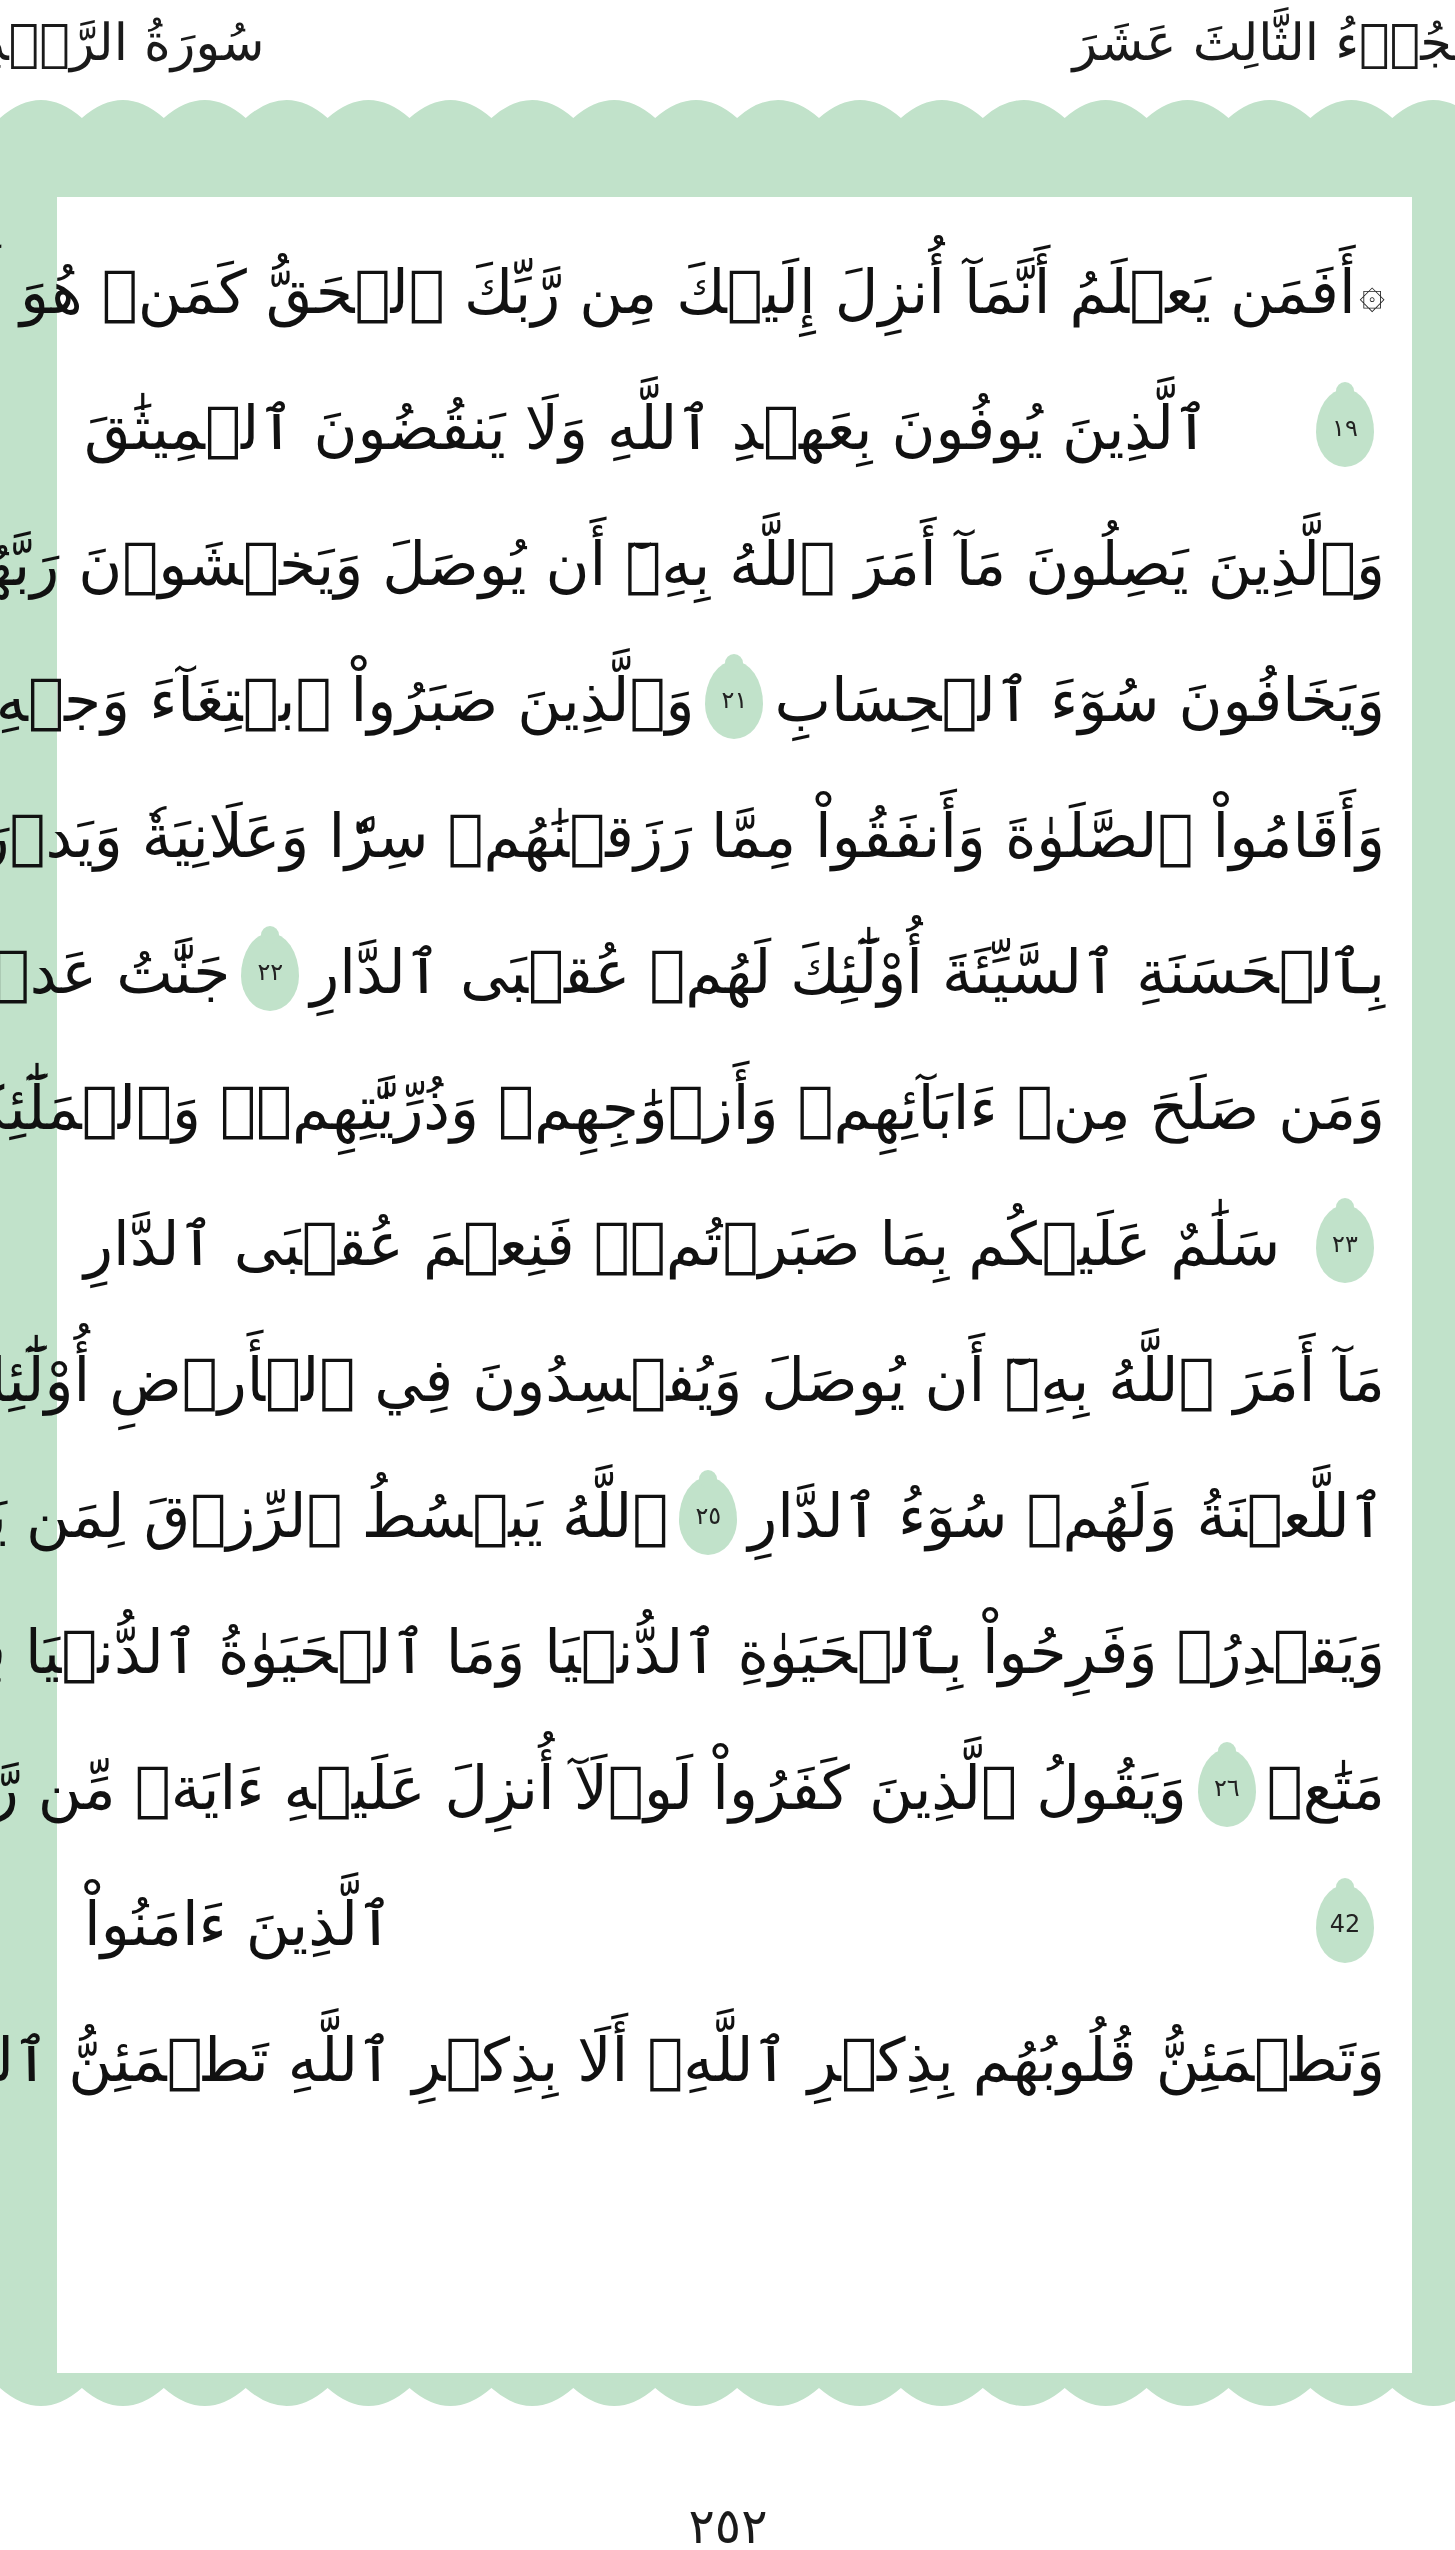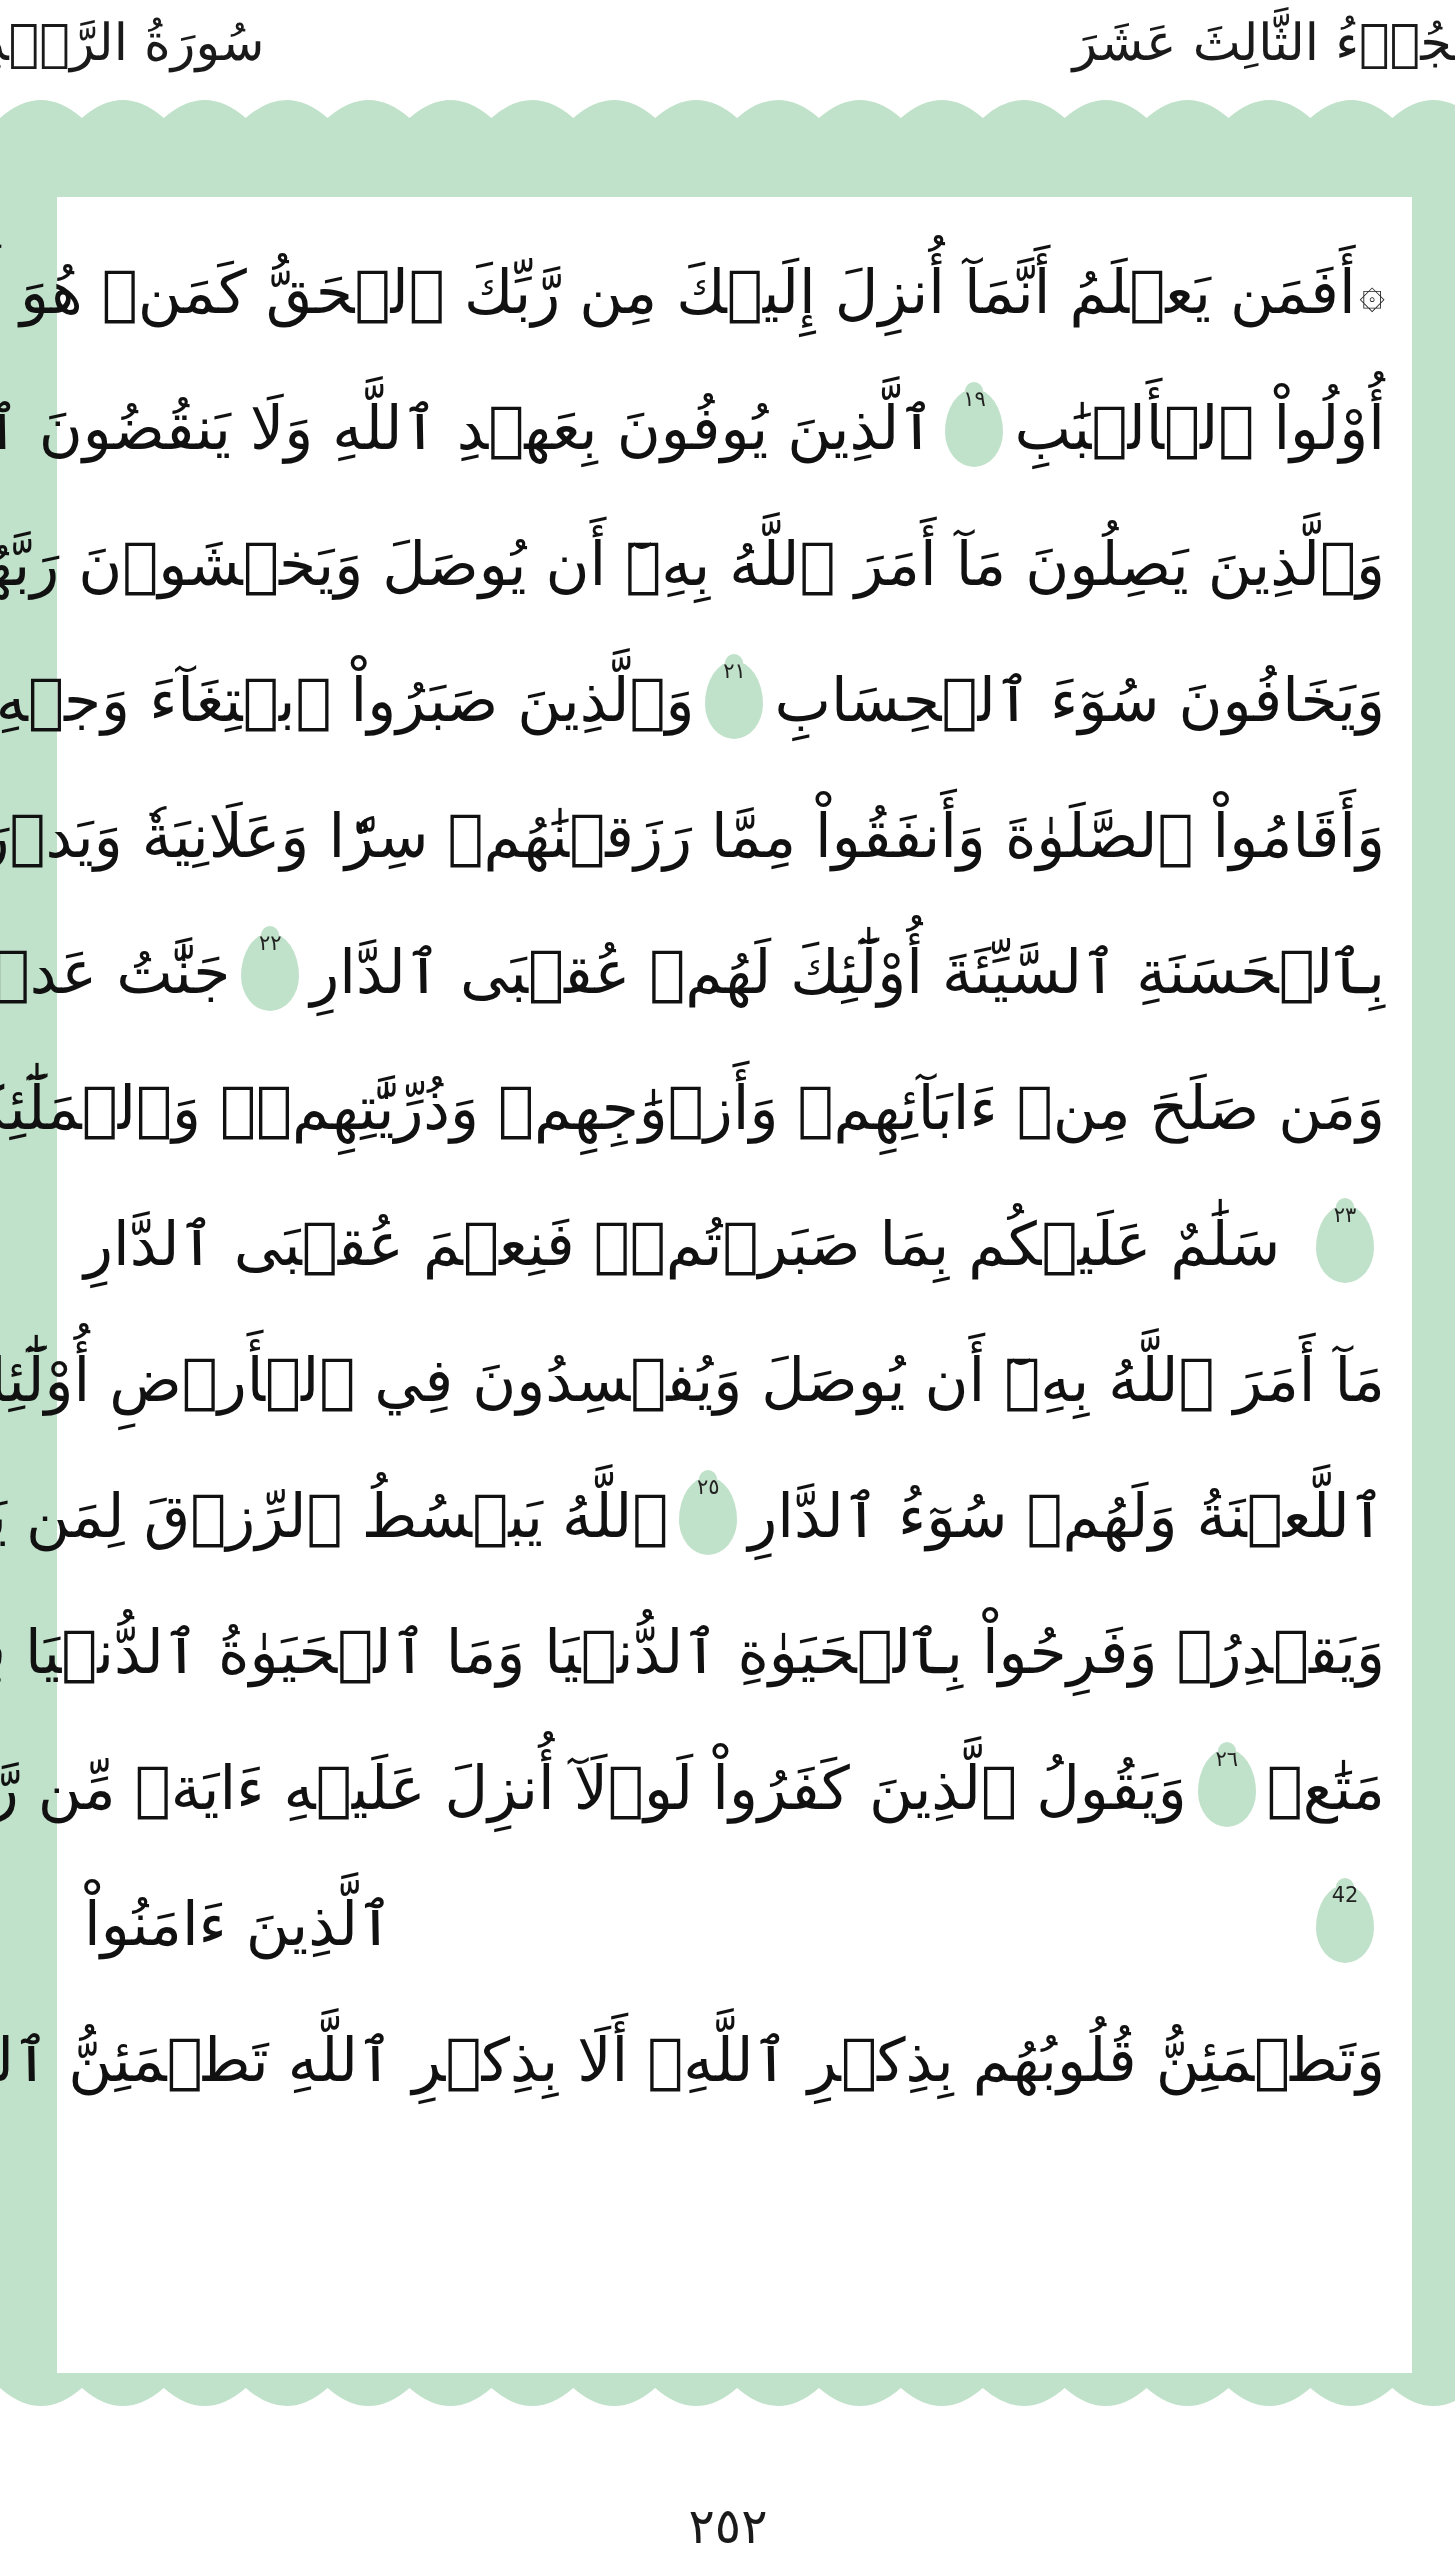--- a/index.html
+++ b/index.html
@@ -20,23 +20,23 @@
       position: absolute; left: 57px; top: 106px; width: 1355px; height: 2176px; background: #ffffff;
     }
     .lines { position: absolute; left: 27px; right: 27px; top: 27px; bottom: 27px; }
     .line {
       height: 136px; display: flex; align-items: center; justify-content: space-between;
       direction: rtl; font-family: "DejaVu Sans", sans-serif; font-size: 60px; line-height: 1; white-space: nowrap;
       text-align: justify; text-align-last: justify;
     }
     .line span.seg { flex: 0 1 auto; }
     .ayah {
-      display: inline-flex; align-items: flex-start; justify-content: center;
+      display: inline-flex; align-items: center; justify-content: center;
       width: 58px; height: 78px; background: #c1e2ca; border-radius: 50% 50% 50% 50% / 55% 55% 45% 45%;
-      font-size: 21px; color: #222; margin: 0 11px; flex: 0 0 auto; position: relative;
+      font-size: 24px; color: #222; margin: 0 11px; flex: 0 0 auto; position: relative;
     }
     .ayah::before {
       content: ""; position: absolute; top: -7.3px; left: 50%; margin-left: -9px;
       width: 18px; height: 18px; background: #c1e2ca; border-radius: 50%;
     }
     .ayah span { position: relative; }
     .rub { color: #222; font-size: 44px; margin-left: 3.6px; }
     .page-num {
       position: absolute; top: 2498px; left: 0; width: 1456px; text-align: center;
       font-size: 49px; font-family: "DejaVu Sans", sans-serif; color: #1a1a1a;
@@ -59,21 +59,20 @@
     <path id="scallopBottom" fill="#c1e2ca" d="M0,0 L0,10 Q45,50 90,10 L90,10 Q135,50 180,10 L180,10 Q225,50 270,10 L270,10 Q315,50 360,10 L360,10 Q405,50 450,10 L450,10 Q495,50 540,10 L540,10 Q585,50 630,10 L630,10 Q675,50 720,10 L720,10 Q765,50 810,10 L810,10 Q855,50 900,10 L900,10 Q945,50 990,10 L990,10 Q1035,50 1080,10 L1080,10 Q1125,50 1170,10 L1170,10 Q1215,50 1260,10 L1260,10 Q1305,50 1350,10 L1350,10 Q1395,50 1440,10 L1440,10 Q1485,50 1530,10 L1530,10 Q1575,50 1620,10 L1600,0 Z"></path>
   </svg>
 
   <div class="page-box">
     <div class="lines" id="lines">
         <div class="line">
           <span class="rub">۞</span>
           <span class="seg">أَفَمَن يَعۡلَمُ أَنَّمَآ أُنزِلَ إِلَيۡكَ مِن رَّبِّكَ ٱلۡحَقُّ كَمَنۡ هُوَ أَعۡمَىٰٓۚ إِنَّمَا يَتَذَكَّرُ</span>
         </div>
         <div class="line">
-          <span class="seg">أُوْلُواْ ٱلۡأَلۡبَٰبِ</span>
           <span class="ayah">
             <span>١٩</span>
           </span>
           <span class="seg">ٱلَّذِينَ يُوفُونَ بِعَهۡدِ ٱللَّهِ وَلَا يَنقُضُونَ ٱلۡمِيثَٰقَ</span>
         </div>
         <div class="line">
           <span class="seg">وَٱلَّذِينَ يَصِلُونَ مَآ أَمَرَ ٱللَّهُ بِهِۦٓ أَن يُوصَلَ وَيَخۡشَوۡنَ رَبَّهُمۡ</span>
         </div>
         <div class="line">
           <span class="seg">وَيَخَافُونَ سُوٓءَ ٱلۡحِسَابِ</span>

